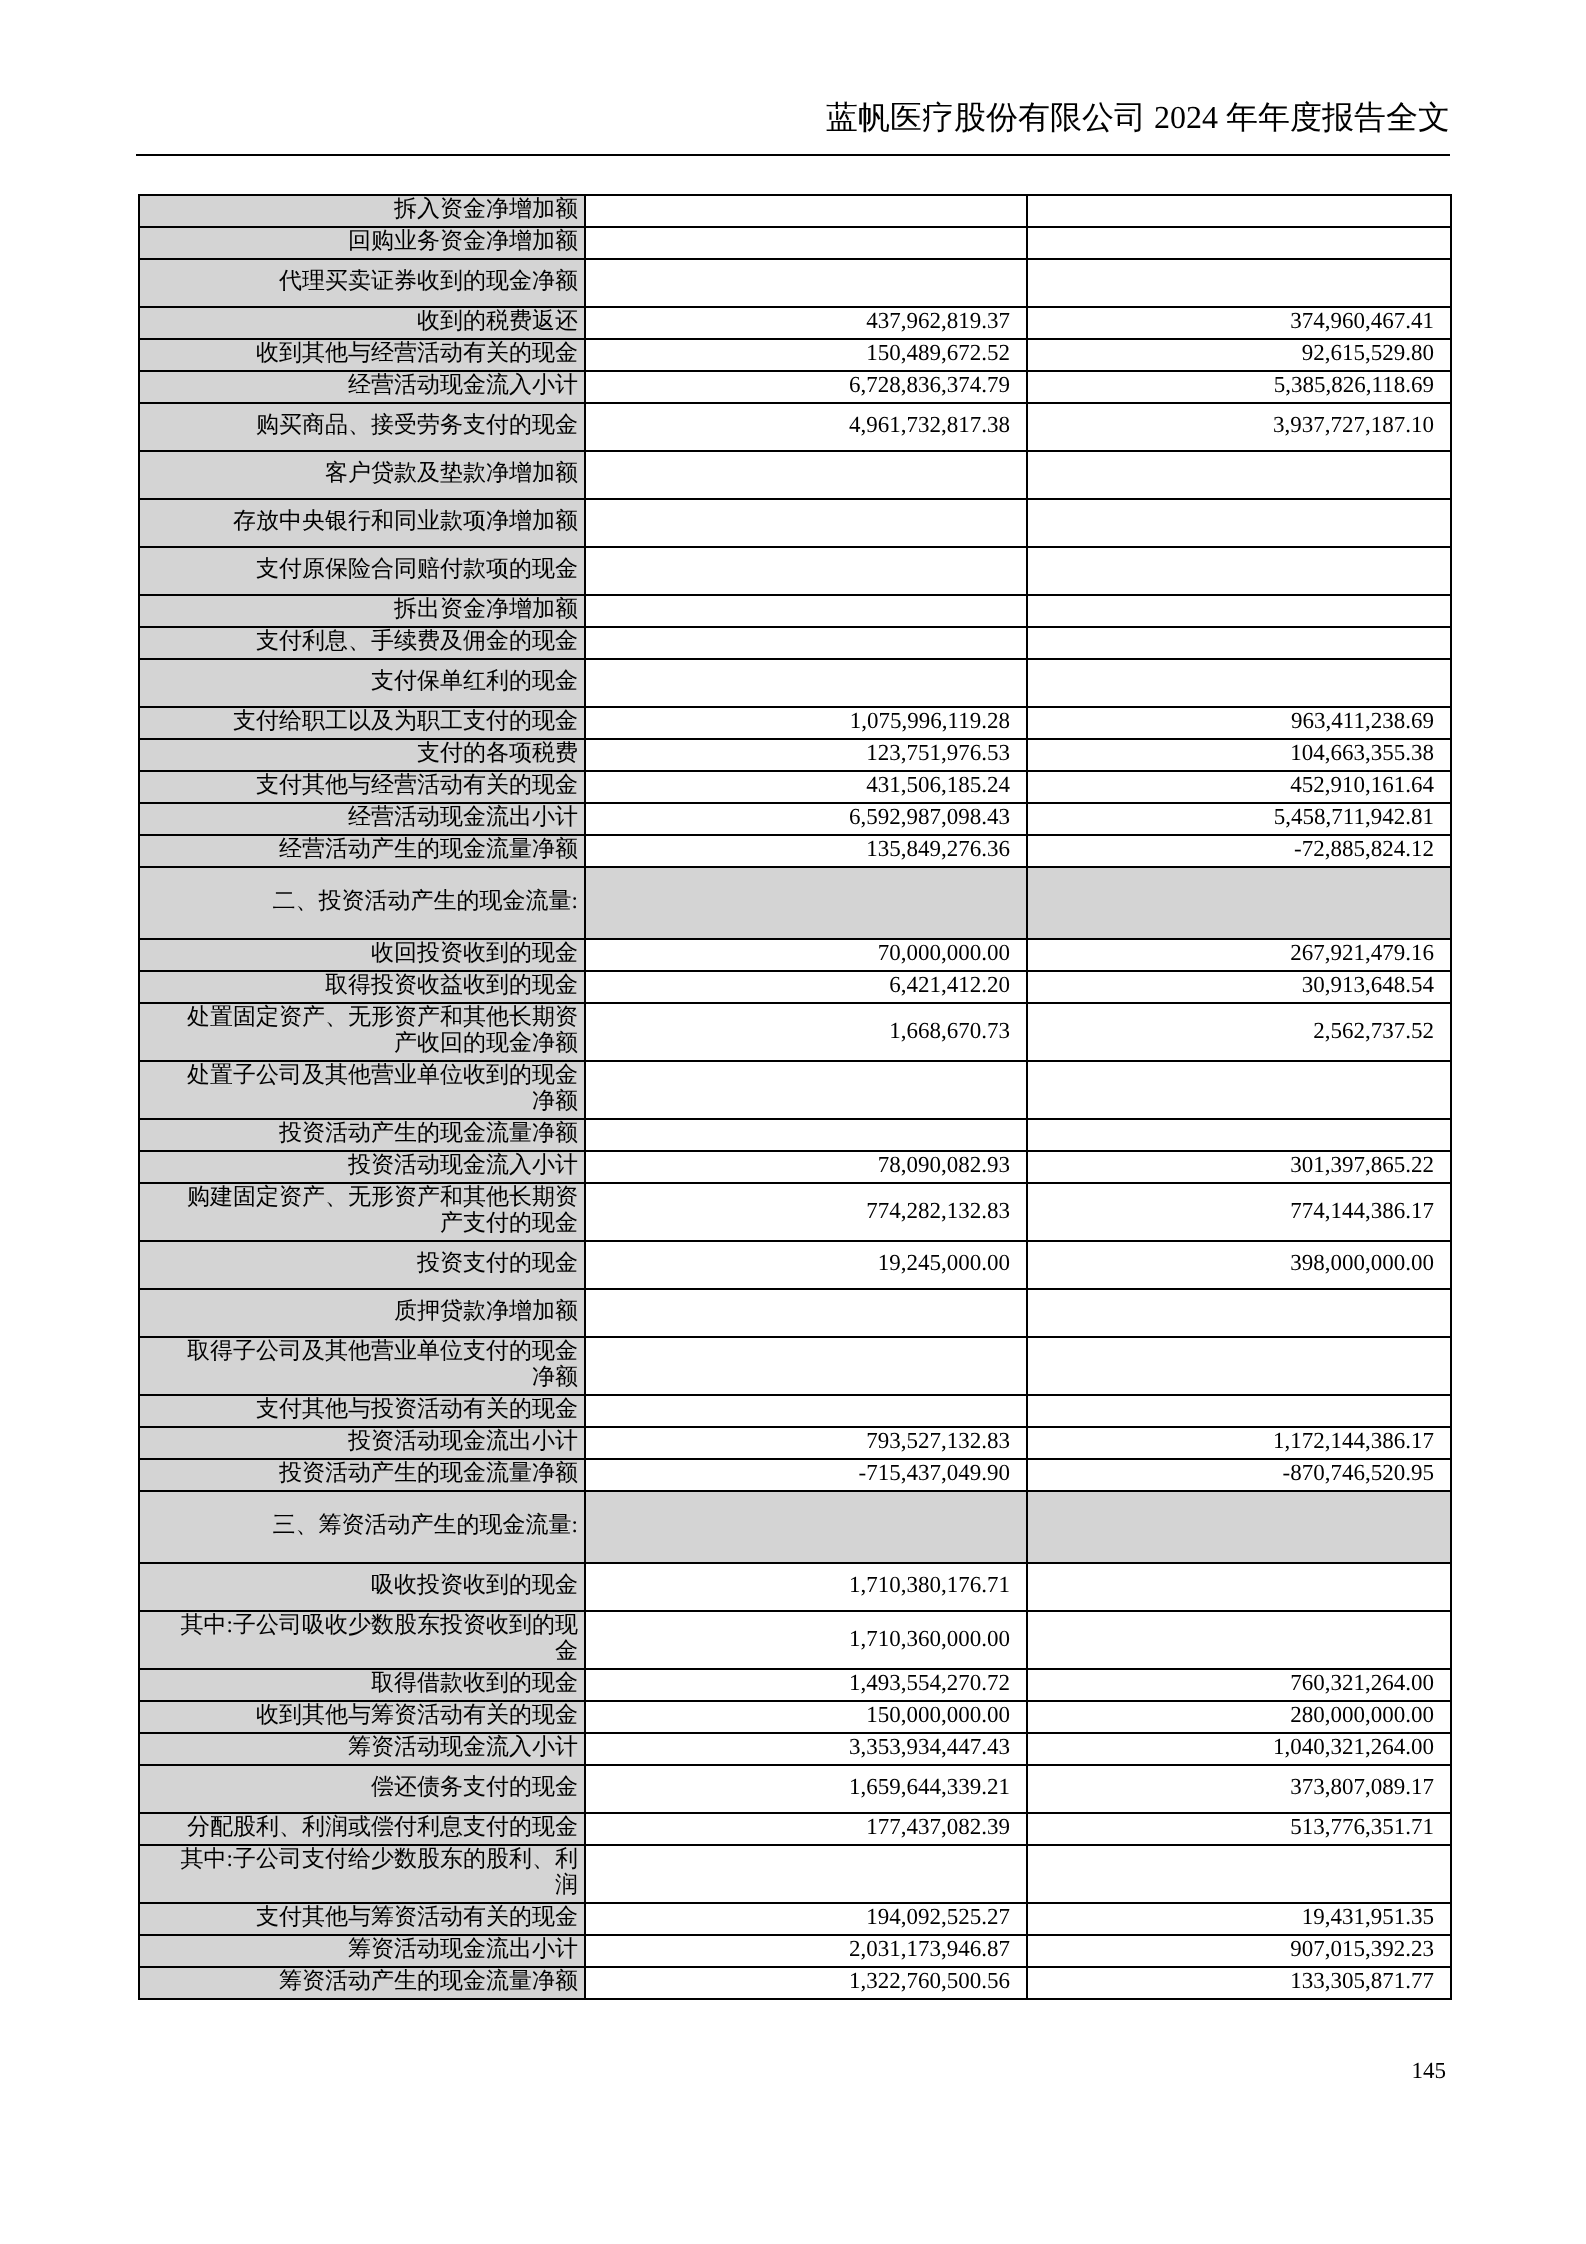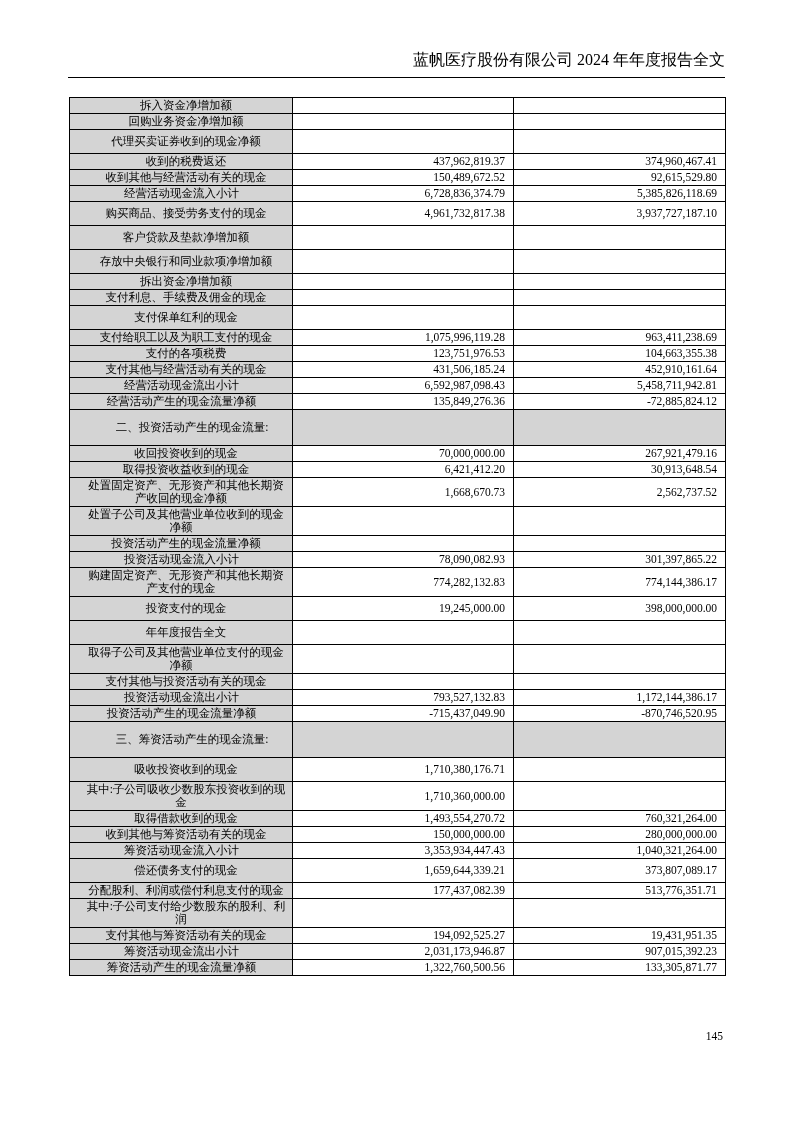--- a/index.html
+++ b/index.html
@@ -42,21 +42,21 @@
 
   .cf-table td {
     border: 1px solid #000000;
     padding: 1px 3px;
     vertical-align: middle;
     line-height: 13px;
     overflow: hidden;
   }
   .cf-table td.c-label {
     background: var(--label-bg, #d4d4d4);
-    text-align: center;
+    text-align: right;
   }
   .cf-table td.c-val {
     text-align: right;
     padding-right: 8px;
     background: #ffffff;
   }
   .cf-table tr.item td.c-label { text-indent: 10px; }
   .cf-table tr.subtotal td.c-label { text-indent: 1px; }
   .cf-table tr.pad td { padding-top: 5px; padding-bottom: 5px; }
   .cf-table tr.section td { background: var(--label-bg, #d4d4d4); padding-top: 11px; padding-bottom: 11px; }
@@ -125,20 +125,25 @@
         <tr class="item pad">
           <td class="c-label">客户贷款及垫款净增加额</td>
           <td class="c-val"></td>
           <td class="c-val"></td>
         </tr>
         <tr class="item pad">
           <td class="c-label">存放中央银行和同业款项净增加额</td>
           <td class="c-val"></td>
           <td class="c-val"></td>
         </tr>
+        <tr class="item pad">
+          <td class="c-label">支付原保险合同赔付款项的现金</td>
+          <td class="c-val"></td>
+          <td class="c-val"></td>
+        </tr>
         <tr class="item">
           <td class="c-label">拆出资金净增加额</td>
           <td class="c-val"></td>
           <td class="c-val"></td>
         </tr>
         <tr class="item">
           <td class="c-label">支付利息、手续费及佣金的现金</td>
           <td class="c-val"></td>
           <td class="c-val"></td>
         </tr>
@@ -211,21 +216,21 @@
           <td class="c-label">购建固定资产、无形资产和其他长期资产支付的现金</td>
           <td class="c-val">774,282,132.83</td>
           <td class="c-val">774,144,386.17</td>
         </tr>
         <tr class="item pad">
           <td class="c-label">投资支付的现金</td>
           <td class="c-val">19,245,000.00</td>
           <td class="c-val">398,000,000.00</td>
         </tr>
         <tr class="item pad">
-          <td class="c-label">年年度报告全文</td>
+          <td class="c-label">质押贷款净增加额</td>
           <td class="c-val"></td>
           <td class="c-val"></td>
         </tr>
         <tr class="item">
           <td class="c-label">取得子公司及其他营业单位支付的现金净额</td>
           <td class="c-val"></td>
           <td class="c-val"></td>
         </tr>
         <tr class="item">
           <td class="c-label">支付其他与投资活动有关的现金</td>

